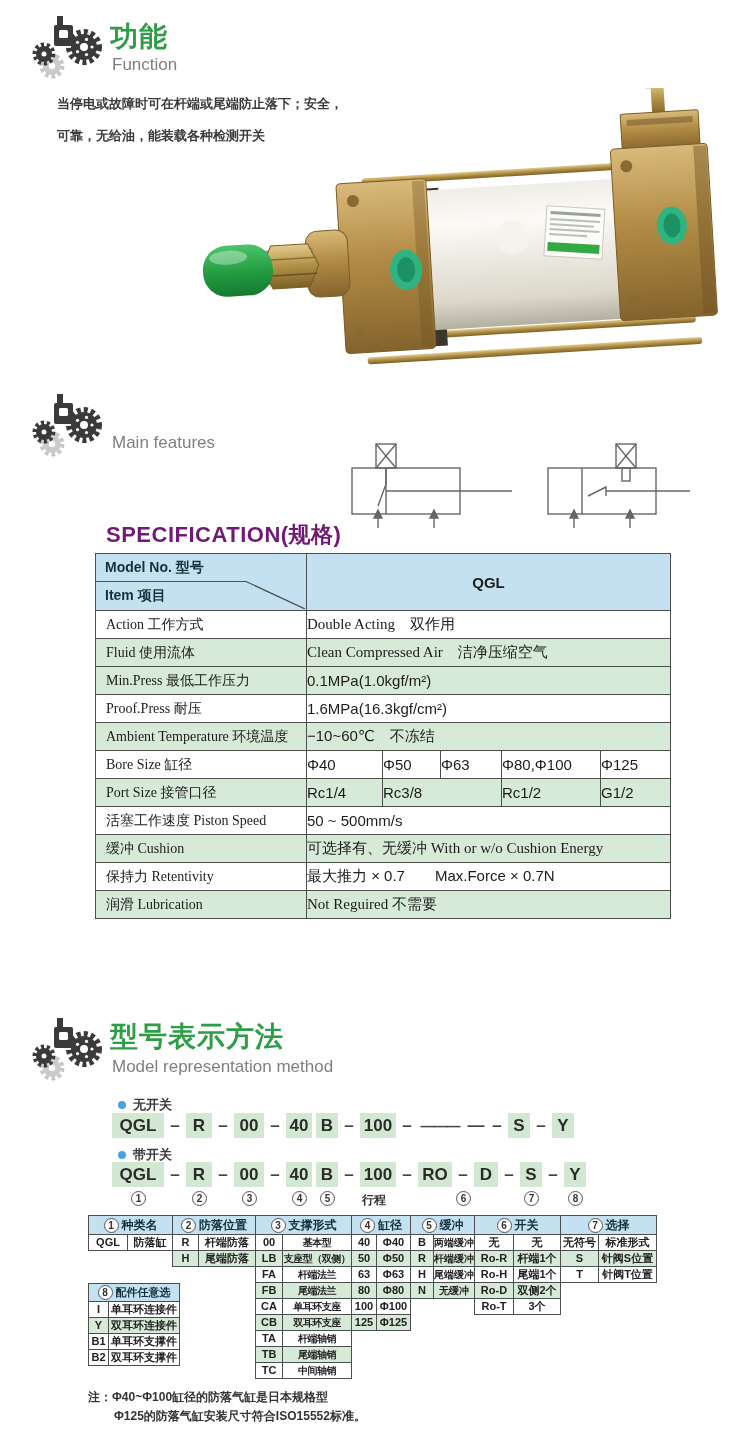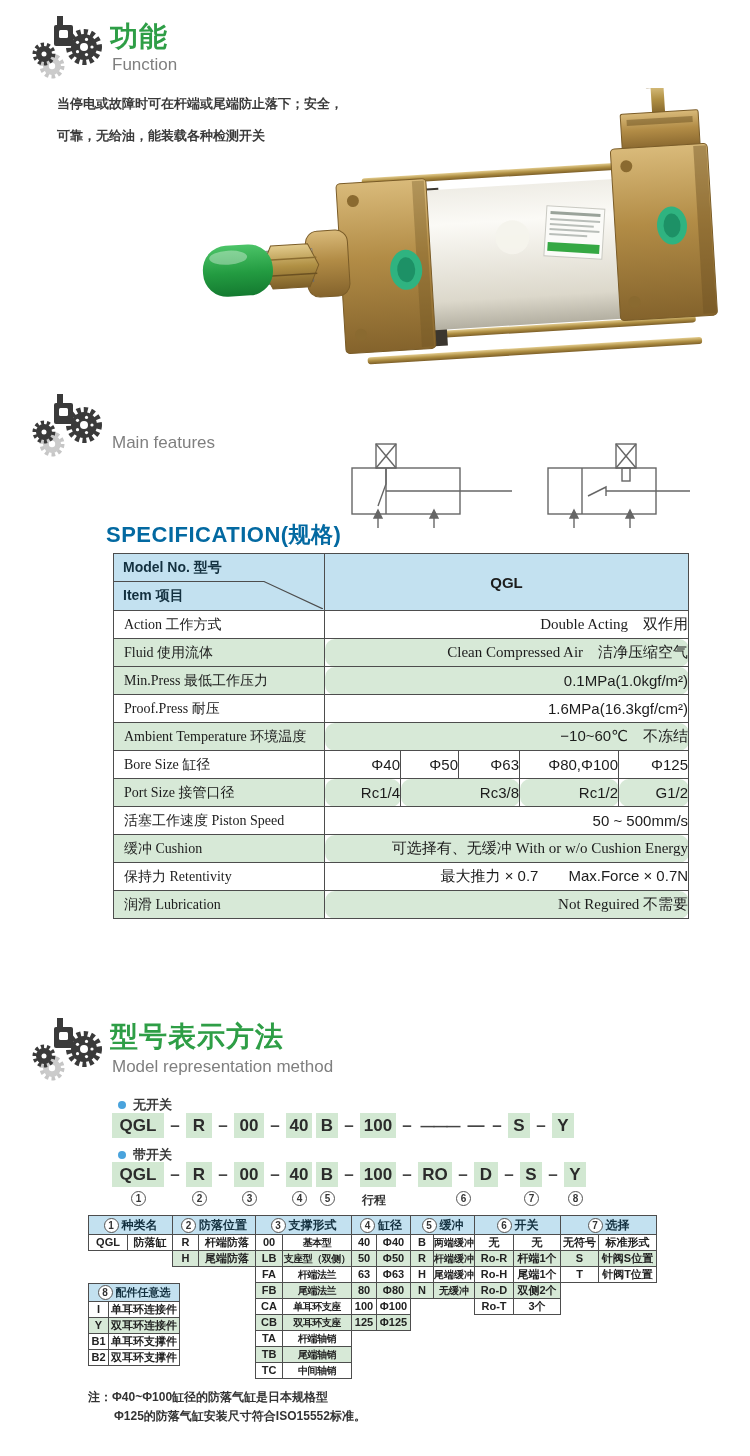--- a/index.html
+++ b/index.html
@@ -8,25 +8,25 @@
   .abs{position:absolute;}
   .serif{font-family:"Liberation Serif","DejaVu Serif",serif;}
 
   
   .sec-title{font-size:28px;font-weight:bold;color:#2e9e46;letter-spacing:1px;line-height:30px;}
   .sec-sub{font-size:17px;color:#7f7f7f;line-height:20px;}
 
   .desc{font-size:13px;font-weight:bold;color:#3a3a3a;line-height:32px;}
 
   
-  .spec-heading{font-size:22px;font-weight:bold;color:#0369a1;letter-spacing:0.5px;}
-  table.spec{border-collapse:collapse;table-layout:fixed;margin-left:18px;}
+  .spec-heading{font-size:22px;font-weight:bold;color:#701a75;letter-spacing:0.5px;}
+  table.spec{border-collapse:collapse;table-layout:fixed;}
   table.spec td{border:1px solid #4d4d4d;font-size:15px;color:#1c1c1c;padding:0;}
   table.spec td.lab{text-align:left;padding-left:10px;font-size:14px;}
-  table.spec td.val,table.spec td.cell{text-align:right;border-radius:10px;}
+  table.spec td.val,table.spec td.cell{text-align:left;}
   table.spec tr{height:28px;}
   table.spec tr.g td{background:#d7e9d7;}
   td.corner{position:relative;background:#c3e1f0;}
   .c-top,.c-bot{position:absolute;left:9px;font-weight:bold;font-size:14px;color:#13303f;}
   .c-top{top:5px;}
   .c-bot{bottom:5px;}
   svg.diag{position:absolute;left:0;top:0;}
   td.qgl{background:#c3e1f0;text-align:center;font-weight:bold;font-size:20px;color:#13303f;}
 
   

